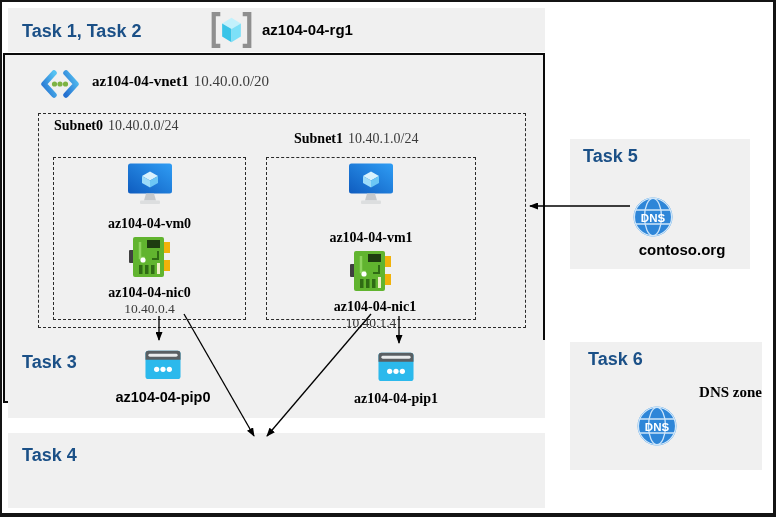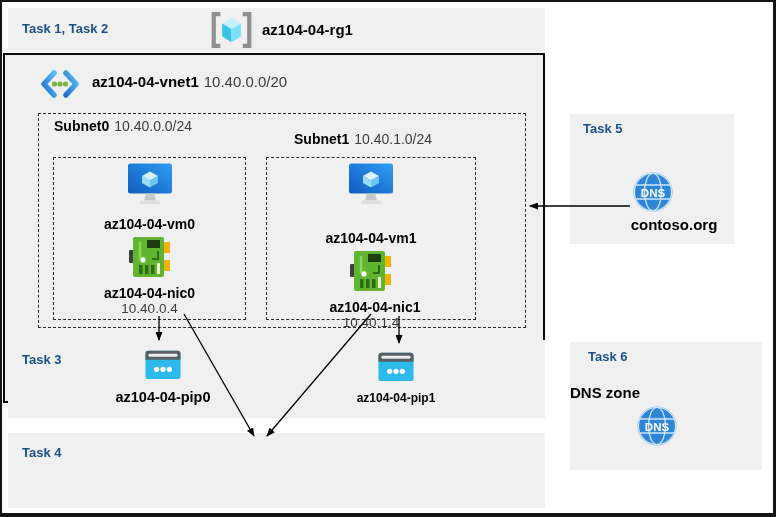--- a/index.html
+++ b/index.html
@@ -3,21 +3,21 @@
 <meta charset="utf-8">
 <style>
   html,body{margin:0;padding:0;background:#fff;}
   .page{
     position:relative;width:776px;height:517px;box-sizing:border-box;
     background:#fff;border:2px solid #141414;border-right-width:3px;border-bottom-width:4px;
     font-family:"Liberation Sans",sans-serif;overflow:hidden;
   }
   .abs{position:absolute;}
   .panel{background:#F0F0F0;}
-  .task-label{font-weight:bold;font-size:13px;color:#1B5087;}
+  .task-label{font-weight:bold;font-size:18px;color:#1B5087;}
   .res-label{font-weight:bold;font-size:15px;color:#000;}
   .sub-label{font-size:14px;white-space:nowrap;}
   .sub-label b{color:#000;}
   .sub-label .cidr{color:#3c3c3c;margin-left:5px;}
   .vm-stack{display:flex;flex-direction:column;align-items:center;}
   .vm-stack .name{font-weight:bold;font-size:14px;color:#000;white-space:nowrap;}
   .vm-stack .ip{font-size:13.5px;color:#3a3a3a;}
   .dashed{border:1.5px dashed #2b2b2b;box-sizing:border-box;}
   .vnet-box{background:#F0F0F0;border:2px solid #0a0a0a;box-sizing:border-box;}
   .vnet-title{font-size:15px;white-space:nowrap;}
@@ -39,21 +39,21 @@
         <path d="M11,3 H4 V37 H11" stroke="#8f8f8f" stroke-width="4.5" fill="none"></path>
         <path d="M35,3 H42 V37 H35" stroke="#8f8f8f" stroke-width="4.5" fill="none"></path>
         <polygon points="23,7 33,13 23,19 13,13" fill="#c2f1fc"></polygon>
         <polygon points="13,13 23,19 23,33 13,27" fill="#38c4e8"></polygon>
         <polygon points="33,13 33,27 23,33 23,19" fill="#7ce0f8"></polygon>
       </svg>
     </span>
     <span class="abs res-label" style="left:254px;top:13px;">az104-04-rg1</span>
   </div>
 
-  <div class="abs vnet-box" style="left:1px;top:51px;width:542px;height:350px;">
+  <div class="abs vnet-box" style="left:1px;top:51px;width:542px;height:350px;font-family:Liberation Serif, serif;">
 
     <span class="abs icon" style="left:35px;top:15px;">
       <svg width="40" height="28" viewBox="0 0 40 28">
         <defs>
           <linearGradient id="vng" x1="0" y1="1" x2="1" y2="0">
             <stop offset="0" stop-color="#2470d0"></stop>
               <stop offset="1" stop-color="#55c2f2"></stop>
           </linearGradient>
         </defs>
         <path d="M14,3 L4,14 L14,25" stroke="url(#vng)" stroke-width="5.5" fill="none" stroke-linecap="round" stroke-linejoin="round"></path>
@@ -175,48 +175,48 @@
       <span class="icon">
         <svg width="38" height="37" viewBox="0 0 38 38">
           <rect x="1" y="5" width="36" height="29" rx="3" fill="#2cb9ec"></rect>
           <path d="M4,5 h30 a3,3 0 0 1 3,3 v6 h-36 v-6 a3,3 0 0 1 3,-3 z" fill="#595f63"></path>
           <rect x="4" y="8" width="30" height="3" rx="1.5" fill="#e9eced"></rect>
           <circle cx="12.5" cy="24" r="2.7" fill="#fff"></circle>
           <circle cx="19" cy="24" r="2.7" fill="#fff"></circle>
           <circle cx="25.5" cy="24" r="2.7" fill="#fff"></circle>
         </svg>
       </span>
-      <span class="name" style="font-size:12px;margin-top:2px;">az104-04-pip1</span>
+      <span class="name" style="font-size:14px;margin-top:2px;font-family:Liberation Serif, serif;">az104-04-pip1</span>
     </div>
   </div>
 
   <div class="abs panel" style="left:6px;top:431px;width:537px;height:75px;">
     <span class="abs task-label" style="left:14px;top:12px;">Task 4</span>
   </div>
 
-  <div class="abs panel" style="left:568px;top:112px;width:164px;height:130px;text-decoration:underline;">
+  <div class="abs panel" style="left:568px;top:137px;width:180px;height:130px;text-decoration:underline;">
     <span class="abs task-label" style="left:13px;top:7px;">Task 5</span>
     <span class="abs icon" style="left:63px;top:58px;">
       <svg width="40" height="40" viewBox="0 0 40 40">
         <circle cx="20" cy="20" r="19" fill="#2e86d8" stroke="#5aa7e8" stroke-width="1"></circle>
         <g stroke="#cfe6fa" stroke-width="1.3" fill="none">
           <ellipse cx="20" cy="20" rx="8.5" ry="18.6"></ellipse>
           <path d="M3,13 h34"></path>
             <path d="M3,27 h34"></path>
           <circle cx="20" cy="20" r="18.6"></circle>
         </g>
         <text x="20" y="24.5" text-anchor="middle" font-size="11.5" font-weight="bold" fill="#fff" font-family="Liberation Sans, sans-serif">DNS</text>
       </svg>
     </span>
     <div class="abs big-label" style="left:0;right:0;top:102px;text-align:center;padding-left:44px;">contoso.org</div>
   </div>
 
   <div class="abs panel" style="left:568px;top:340px;width:192px;height:128px;">
     <span class="abs task-label" style="left:18px;top:7px;">Task 6</span>
-    <div class="abs big-label" style="left:0;right:0;top:42px;text-align:left;">DNS zone</div>
+    <div class="abs big-label" style="left:0;right:0;top:42px;text-align:right;font-family:Liberation Serif, serif;">DNS zone</div>
     <span class="abs icon" style="left:67px;top:64px;">
       <svg width="40" height="40" viewBox="0 0 40 40">
         <circle cx="20" cy="20" r="19" fill="#2e86d8" stroke="#5aa7e8" stroke-width="1"></circle>
         <g stroke="#cfe6fa" stroke-width="1.3" fill="none">
           <ellipse cx="20" cy="20" rx="8.5" ry="18.6"></ellipse>
           <path d="M3,13 h34"></path>
             <path d="M3,27 h34"></path>
           <circle cx="20" cy="20" r="18.6"></circle>
         </g>
         <text x="20" y="24.5" text-anchor="middle" font-size="11.5" font-weight="bold" fill="#fff" font-family="Liberation Sans, sans-serif">DNS</text>

